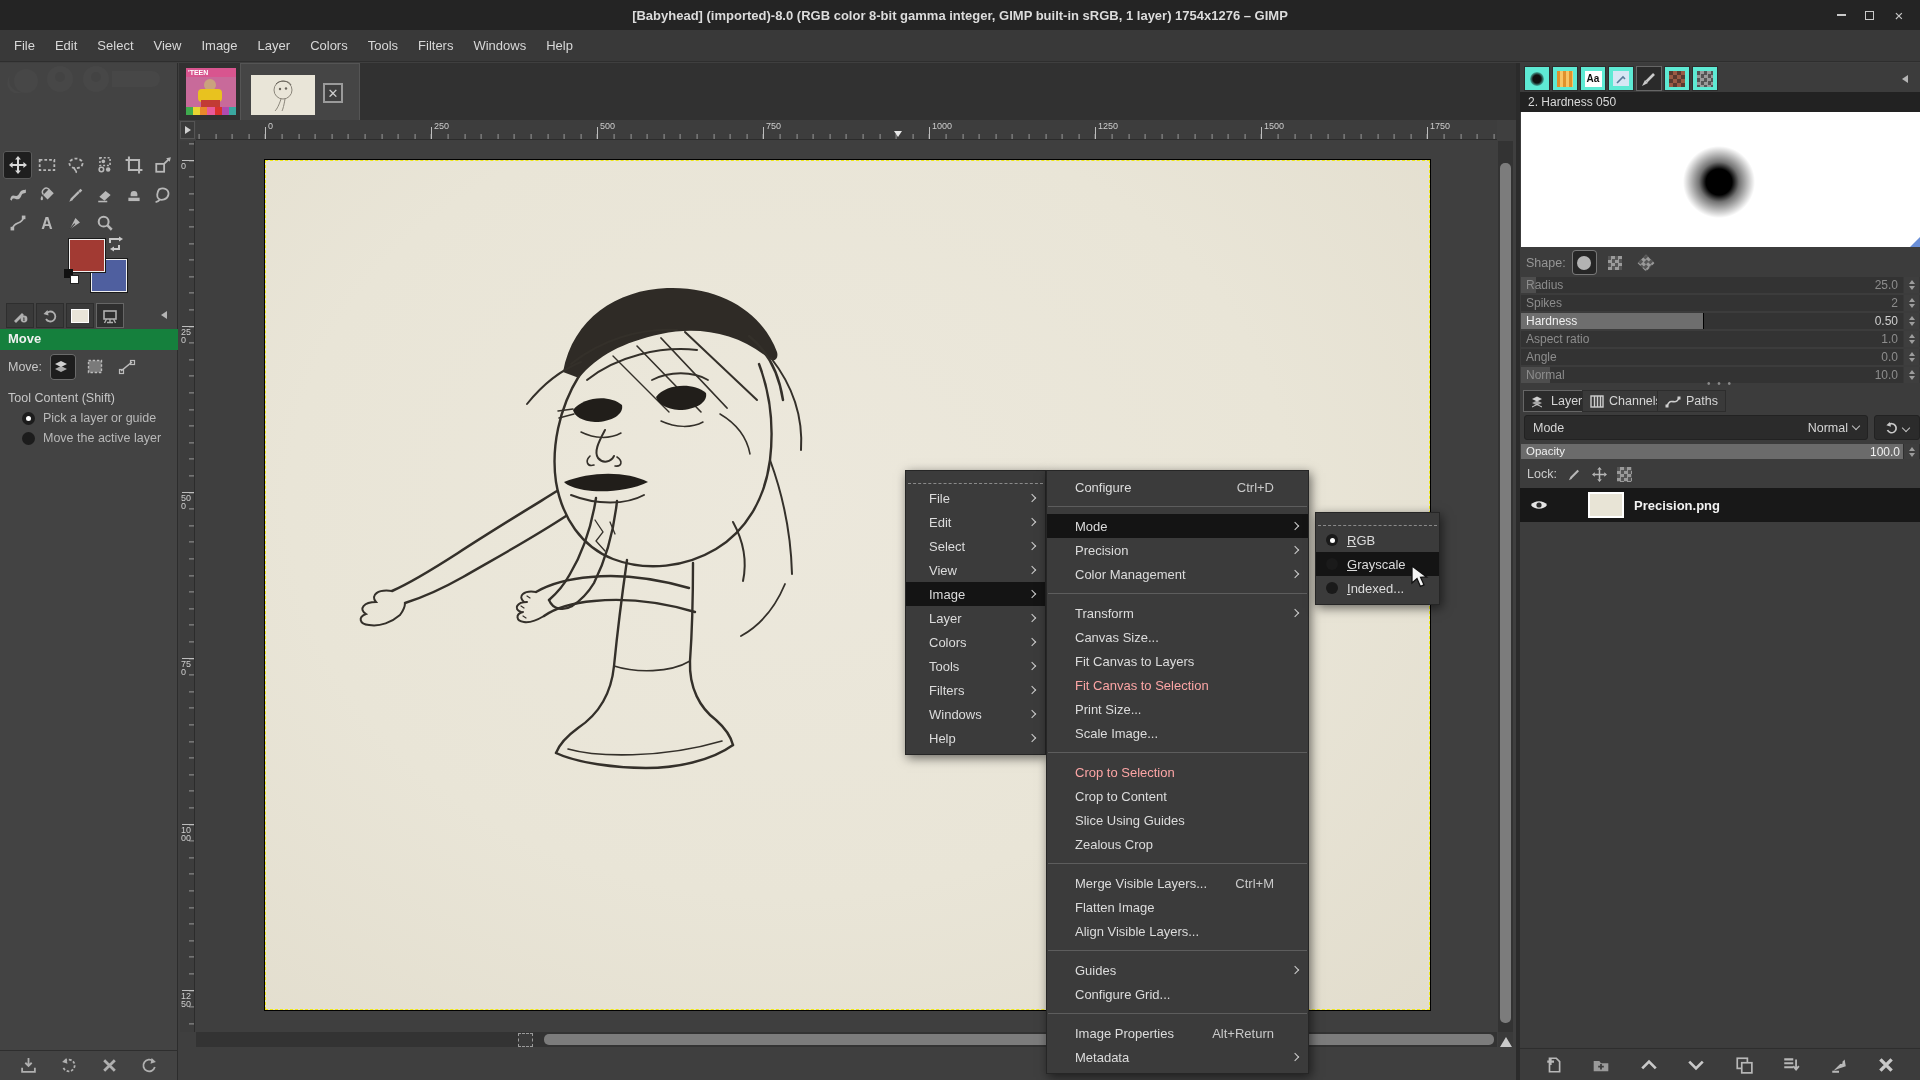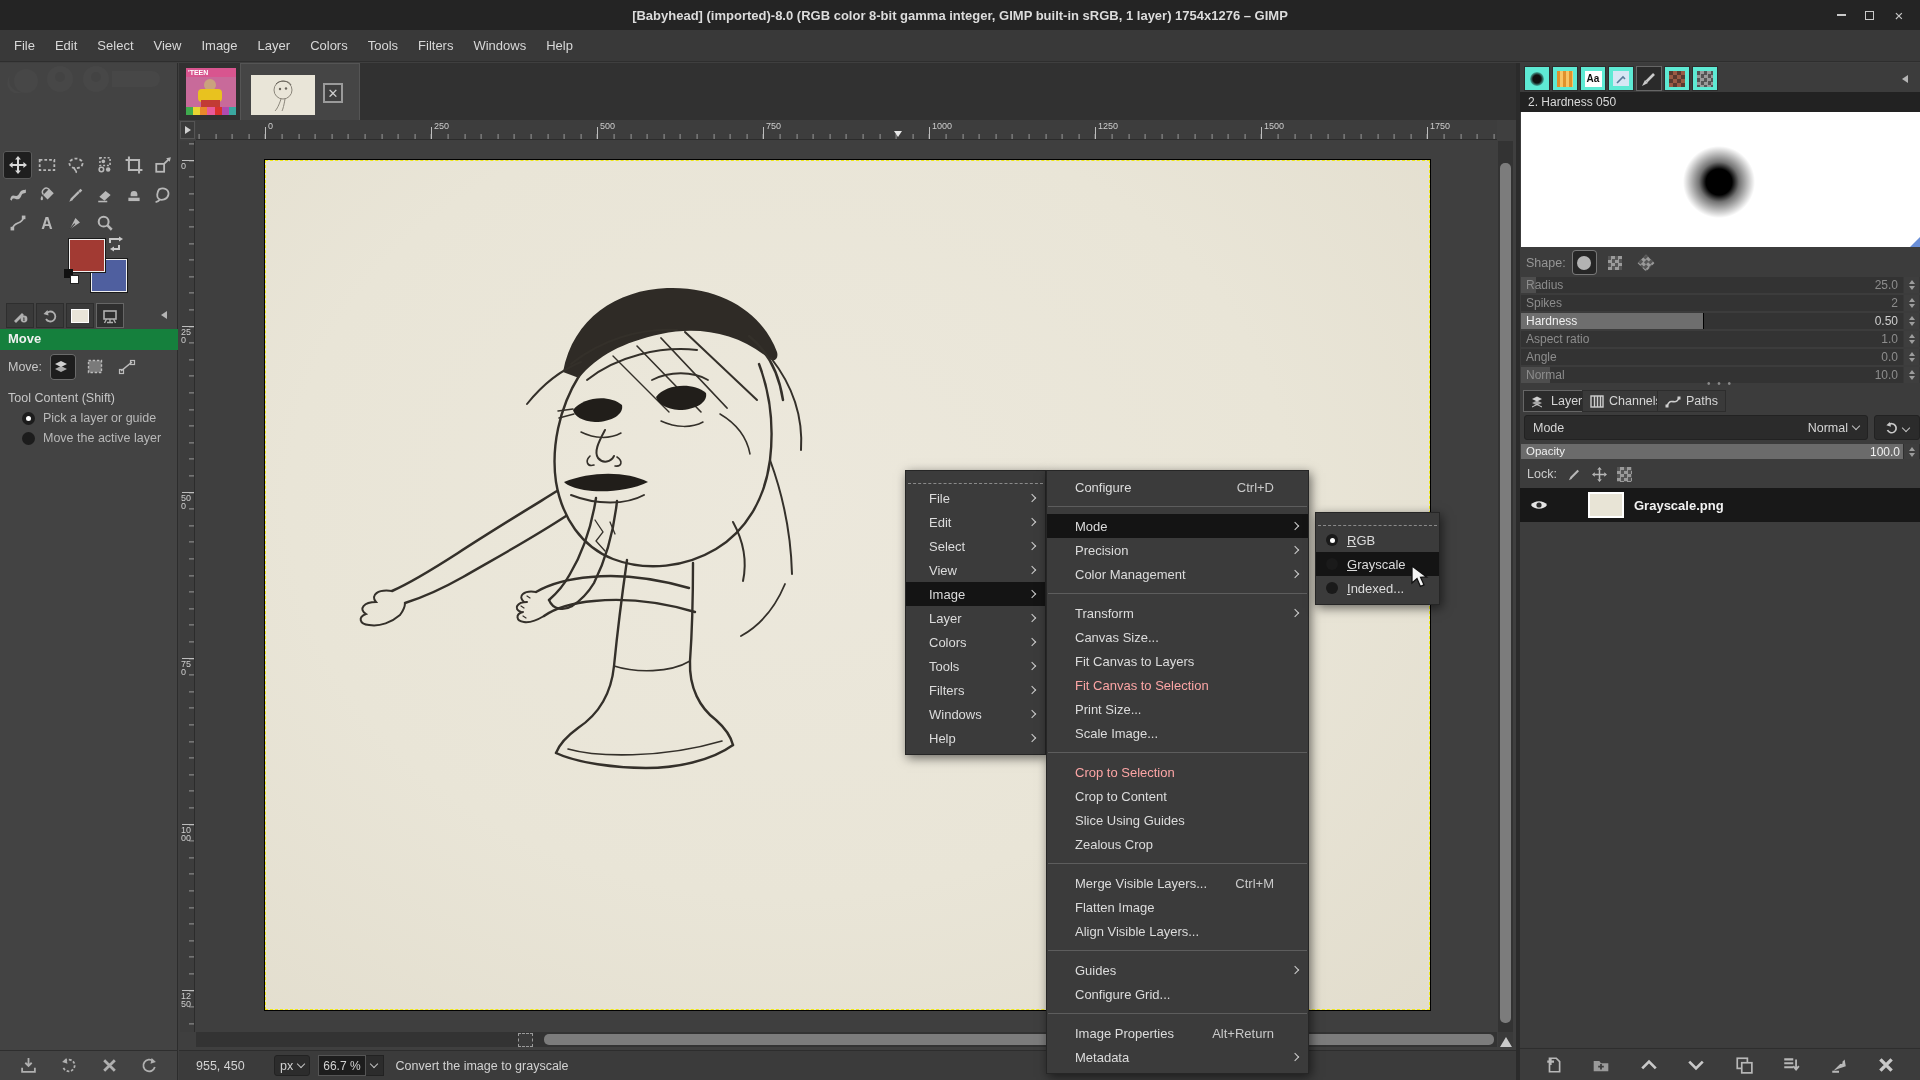--- a/index.html
+++ b/index.html
@@ -539,34 +539,20 @@
       <span class="thumb"></span>
     </div>
   <div id="hscroll">
       <span class="thumb"></span>
     </div>
   <div id="quickmask"></div>
   <div id="navcorner">
       <i></i>
     </div>
 
-  <div id="statusbar">
-    <span id="pos-label">955, 450</span>
-    <span class="sb-btn">
-        <span>px</span>
-        <i class="chev-d"></i>
-      </span>
-    <span id="zoombox">
-        <span>66.7 %</span>
-      </span>
-    <span id="zoombtn">
-        <i class="chev-d" style="margin:-3px 0 0 0"></i>
-      </span>
-    <span id="statusmsg">Convert the image to grayscale</span>
-  </div>
 
   <div id="rightdock">
     <span class="rtab" style="left:4px">
         <span style="width:14px;height:14px;border-radius:50%;background:radial-gradient(circle,#111 0 4px,rgba(17,17,17,0) 8px)"></span>
       </span>
     <span class="rtab" style="left:32px">
         <span style="width:16px;height:16px;background:repeating-linear-gradient(90deg,#e0912c 0 3px,#f7c465 3px 6px)"></span>
       </span>
     <span class="rtab" style="left:60px">
         <span style="width:17px;height:16px;background:#fff;color:#111;font-size:10px;font-weight:bold;text-align:center;line-height:16px">Aa</span>
@@ -745,21 +731,21 @@
           <path d="M8 3v10 M3 8h10" stroke="#b8b8b8" stroke-width="1.6"></path>
         </svg>
       <span class="checker" style="width:15px;height:15px;display:inline-block"></span>
     </div>
     <div id="layerrow">
       <svg class="eye" width="18" height="14" viewBox="0 0 18 14">
           <path d="M1 7 C4 2 14 2 17 7 C14 12 4 12 1 7 Z" fill="#e4e4e4"></path>
           <circle cx="9" cy="7" r="2.6" fill="#2a2a2a"></circle>
         </svg>
       <span id="layerthumb"></span>
-      <span id="layername">Grayscale.png</span>
+      <span id="layername">Precision.png</span>
     </div>
     <div id="layerempty"></div>
     <div id="layerfoot">
       <svg width="18" height="18" viewBox="0 0 16 16">
           <path d="M4 2 h6 l3 3 v9 h-9 z" fill="none" stroke="#b8b8b8" stroke-width="1.5"></path>
           <path d="M2 5 h6 M5 2 v6" stroke="#b8b8b8" stroke-width="1.8"></path>
         </svg>
       <svg width="18" height="18" viewBox="0 0 16 16">
           <path d="M1.5 4.5 h5 l1.5 2 h6.5 v7 h-13 z" fill="#9a9a9a"></path>
           <path d="M8 7 v5 M5.5 9.5 h5" stroke="#3c3c3c" stroke-width="1.6"></path>

